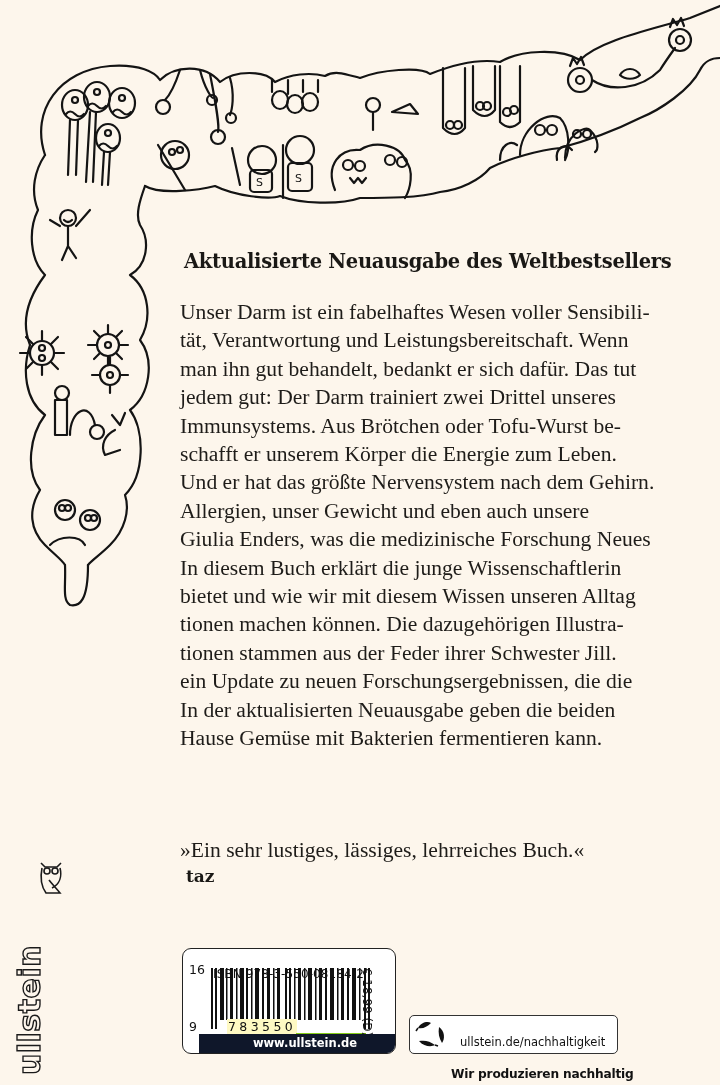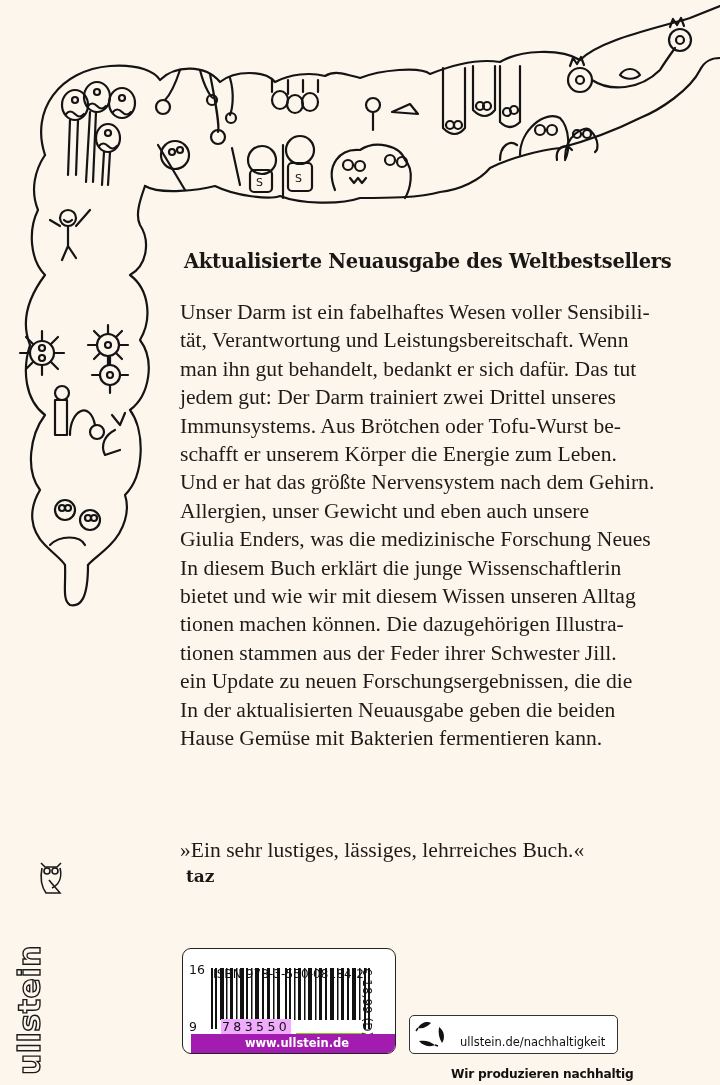--- a/index.html
+++ b/index.html
@@ -34,24 +34,24 @@
     font-family:"DejaVu Sans", sans-serif; color:#111;
   }
   .isbn { position:absolute; left:30px; top:2px; font-size:12px; letter-spacing:0.1px;margin-top:16px; }
   .price-code { position:absolute; left:6px; top:13px; font-size:12.5px; }
   .price {
     position:absolute; right:-6px; top:46px; font-size:12px;
     transform:rotate(90deg); transform-origin:center; white-space:nowrap;
   }
   .bars { position:absolute; left:28px; top:19px; width:160px; height:61px; }
   .digits-first { position:absolute; left:6px; top:70px; font-size:12.5px; }
-  .digits-group1 { position:absolute; left:38px; top:70px; font-size:12.5px; letter-spacing:3.4px; background:#f0abfc; padding:0 1px; }
+  .digits-group1 { position:absolute; left:44px; top:70px; font-size:12.5px; letter-spacing:3.4px; background:#fef9c3; padding:0 1px; }
   .digits-group2 { position:absolute; left:113px; top:60px; font-size:12.5px; letter-spacing:3.4px; background:#84cc16; padding:0 1px;margin-top:24px; }
   .web-strip {
-    position:absolute; left:8px; bottom:0; width:100%; height:19px; background:#a21caf;
+    position:absolute; left:16px; bottom:0; width:100%; height:19px; background:#0f172a;
     color:#fff; font-weight:bold; font-size:11.5px; text-align:center; line-height:19px;
   }
   
   .eco-badge {
     position:absolute; left:409px; top:1015px; width:207px; height:37px;
     border:1.5px solid #333; border-radius:5px; background:#fff;
     font-family:"DejaVu Sans", sans-serif; color:#111;
   }
   .eco-icon { position:absolute; left:5px; top:3px; width:32px; height:32px; }
   .eco-title { position:absolute; left:41px; top:3px; font-weight:bold; font-size:12.2px; white-space:nowrap; letter-spacing:-0.2px;margin-top:48px; }

